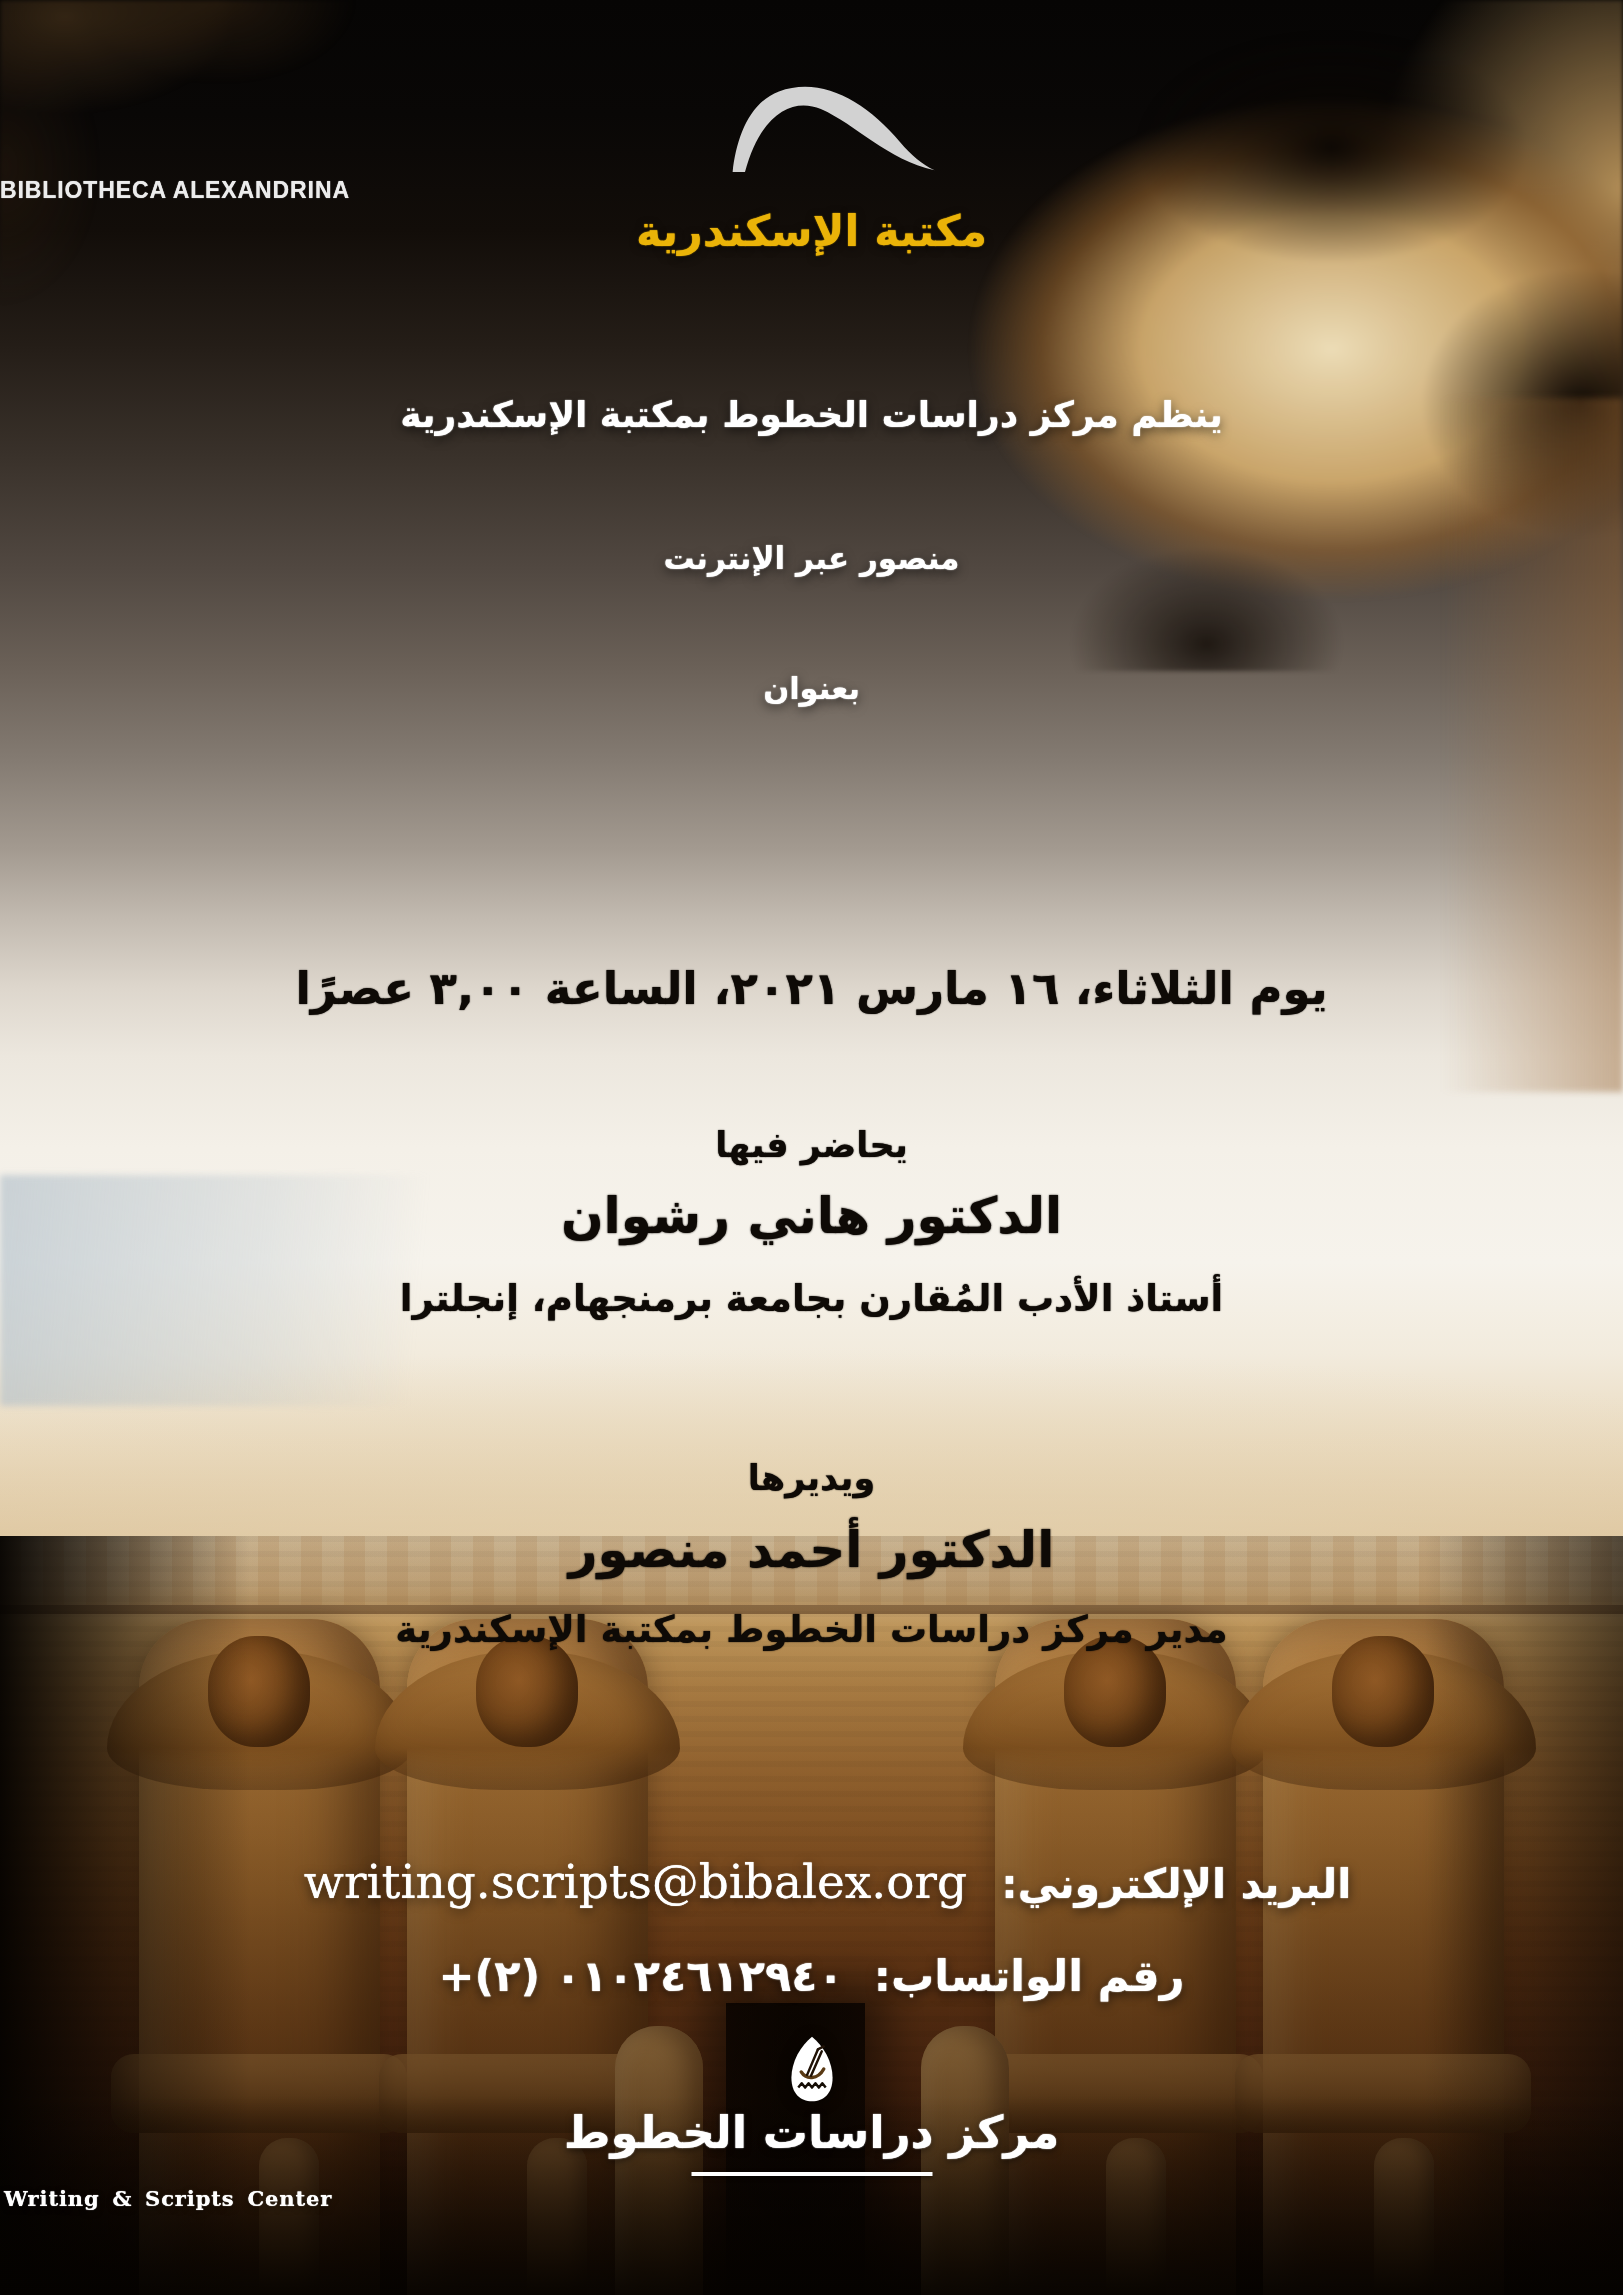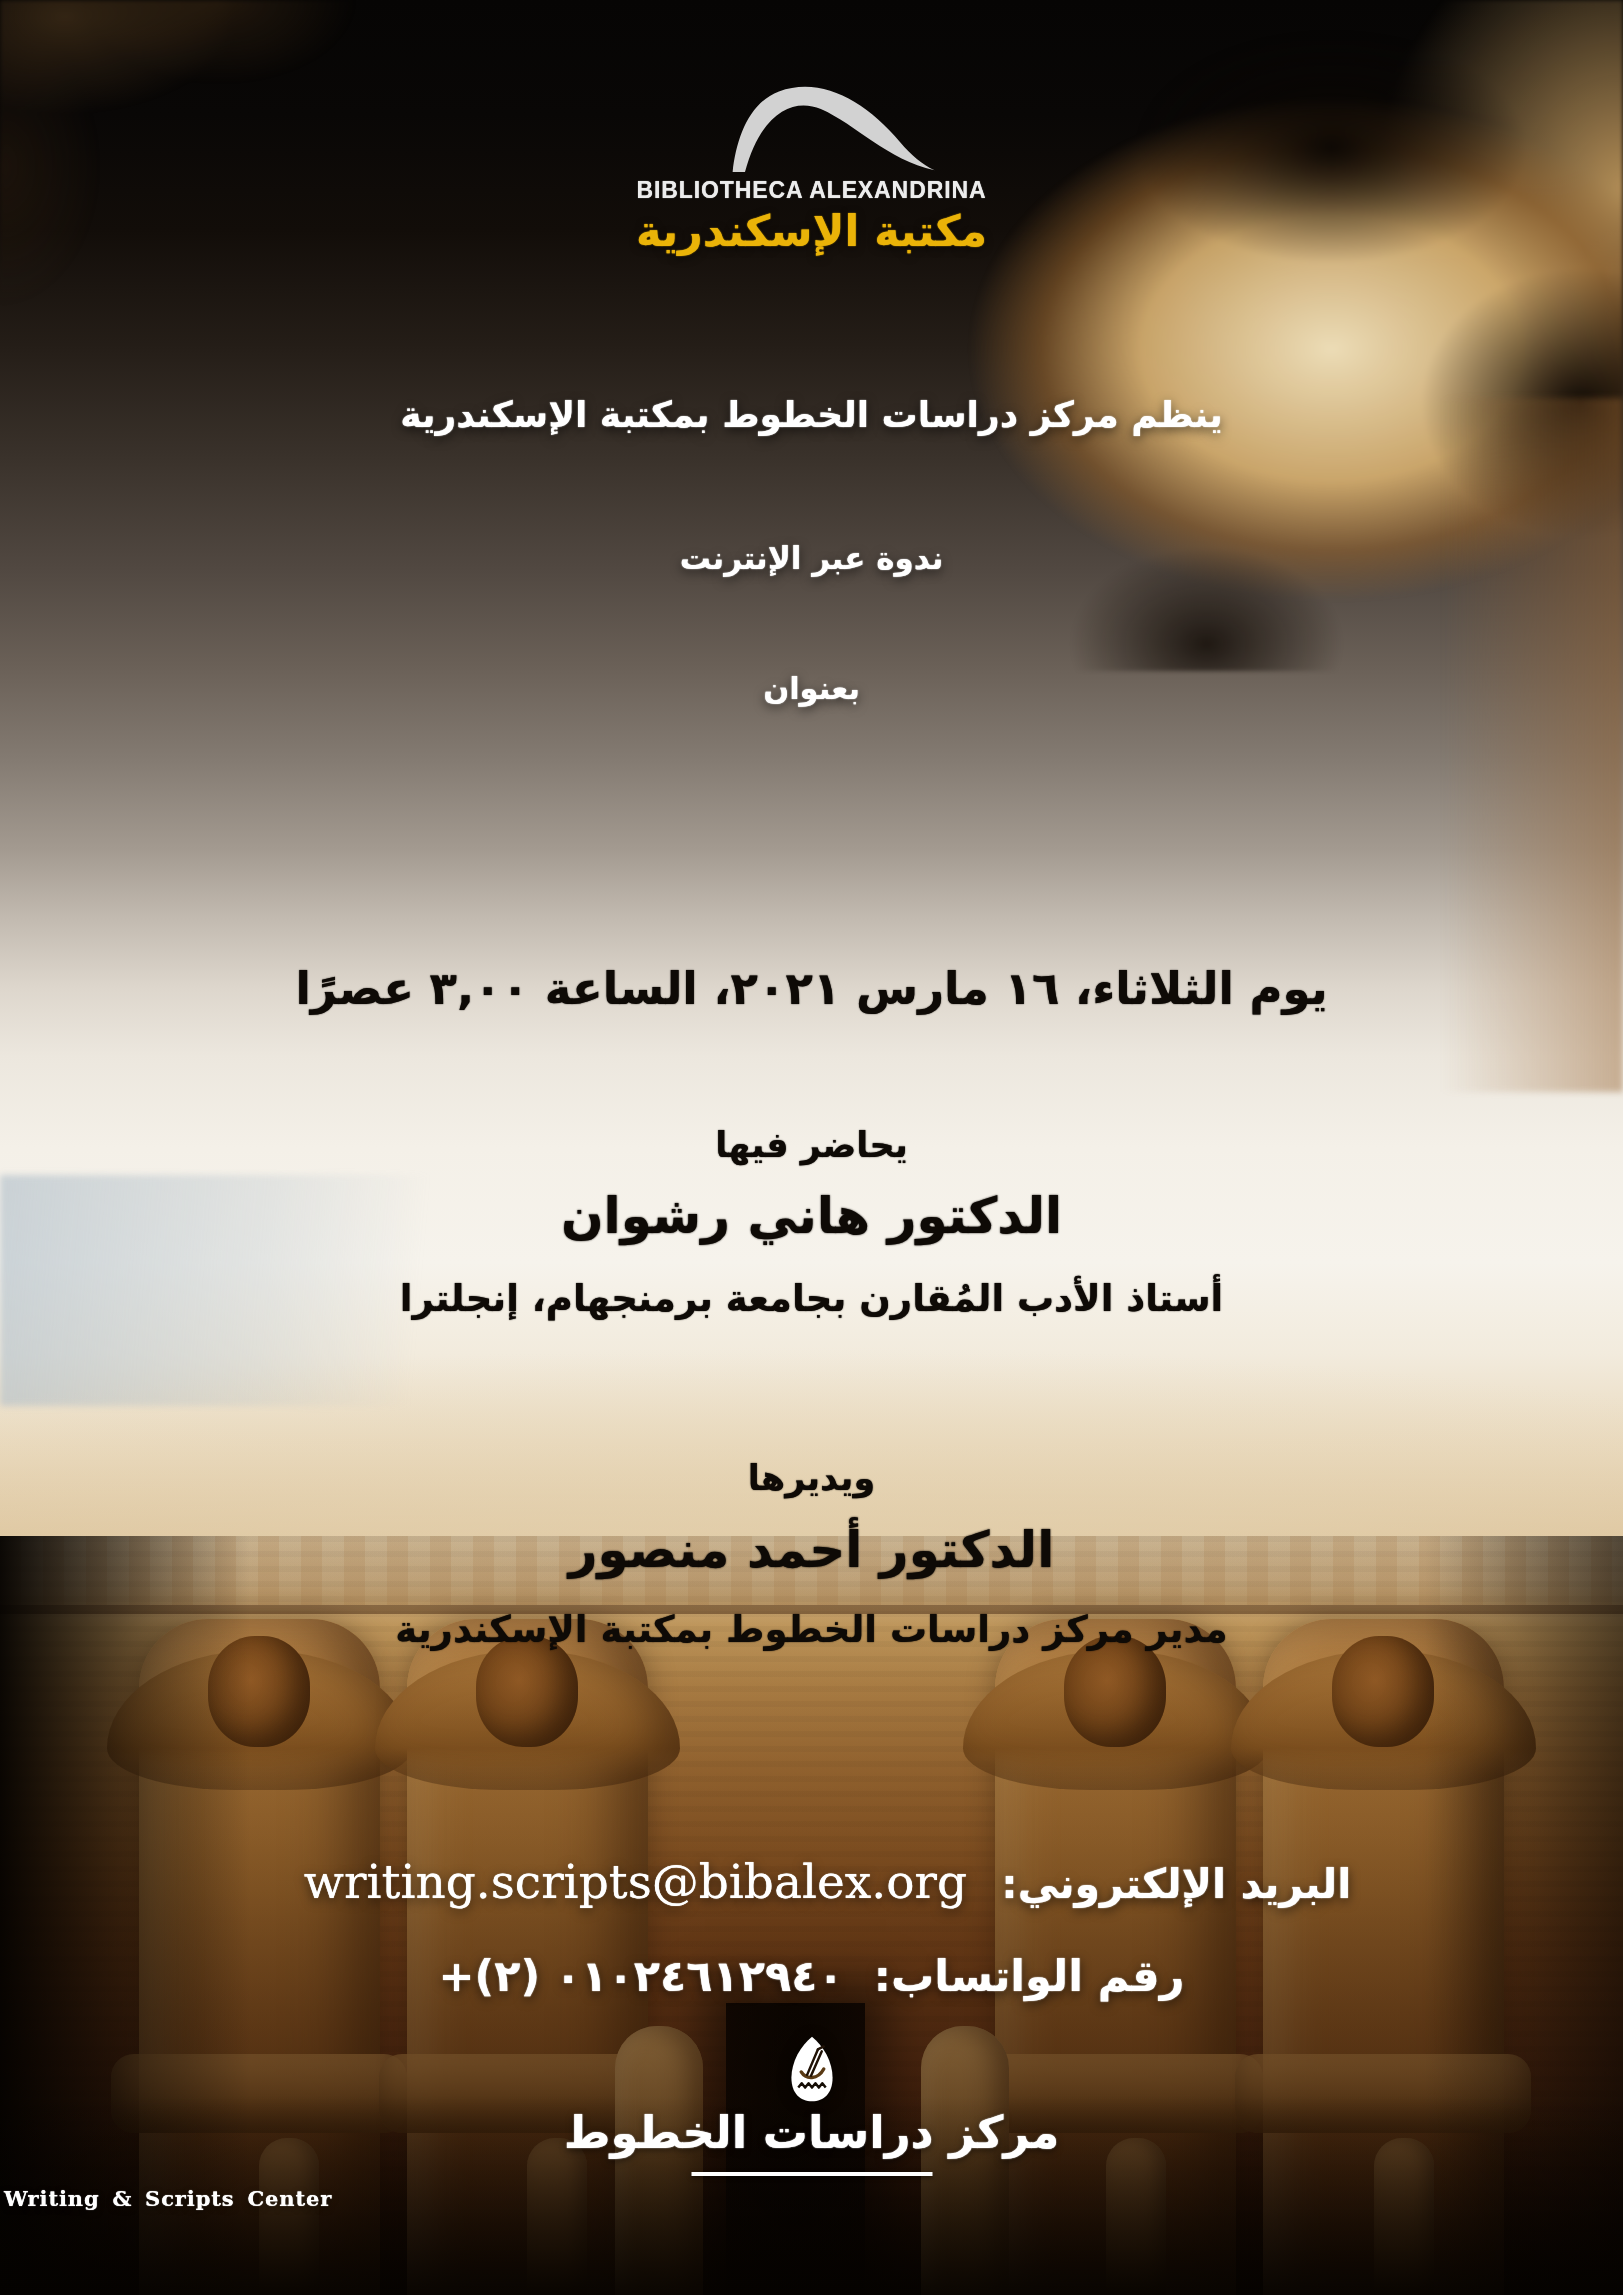--- a/index.html
+++ b/index.html
@@ -129,21 +129,21 @@
   
   .content{position:absolute;inset:0;z-index:10;}
   .line{position:absolute;left:0;width:100%;text-align:center;direction:rtl;margin:0;}
   .white-ar{color:var(--text_white,#fff);font-weight:bold;
     text-shadow:0 0 1.4px currentColor, 0 2.8px 10.2px rgba(0,0,0,.6);}
   .black-ar{color:var(--text_black,#0e0a06);font-weight:bold;
     text-shadow:0 0 1.4px currentColor;}
   
   .ba-swoosh{position:absolute;top:76px;left:50%;transform:translateX(-50%);width:278px;height:97px;}
   .ba-latin{
-    position:absolute;top:177px;left:0;width:100%;text-align:center;direction:ltr;
+    position:absolute;top:177px;left:0;width:100%;direction:ltr;
     font-family:"Liberation Sans",sans-serif;font-weight:bold;font-size:23px;
     letter-spacing:0.9px;color:#ececec;text-shadow:0 0 0.9px currentColor;margin:0;
   }
   .ba-arabic{top:204px;font-size:43px;color:#eab308;line-height:1.3;
     text-shadow:0 0 1.4px currentColor, 0 2.3px 8.3px rgba(0,0,0,.55);font-weight:bold;}
   
   .l-organizer{top:394px;font-size:36px;}
   .l-format{top:540px;font-size:31px;}
   .l-title-label{top:671px;font-size:30.5px;}
   .l-title{
@@ -230,21 +230,21 @@
 
   <div class="content">
 
     <svg class="ba-swoosh" viewBox="0 0 600 220" aria-hidden="true">
       <path d="M25 218 L120 218 C128 140 158 60 225 35 C320 0 420 55 500 150 C525 180 550 200 578 214 C470 190 400 110 320 75 C260 49 185 80 148 218 Z" fill="#d2d2d2"></path>
     </svg>
     <p class="ba-latin">BIBLIOTHECA ALEXANDRINA</p>
     <p class="line ba-arabic">مكتبة الإسكندرية</p>
 
     <p class="line white-ar l-organizer">ينظم مركز دراسات الخطوط بمكتبة الإسكندرية</p>
-    <p class="line white-ar l-format">ندوة عبر الإنترنت</p>
+    <p class="line white-ar l-format">منصور عبر الإنترنت</p>
     <p class="line white-ar l-title-label">بعنوان</p>
     <p class="line black-ar l-datetime">يوم الثلاثاء، ١٦ مارس ٢٠٢١، الساعة ٣,٠٠ عصرًا</p>
 
     <p class="line black-ar l-lect-intro">يحاضر فيها</p>
     <p class="line black-ar l-lect-name">الدكتور هاني رشوان</p>
     <p class="line black-ar l-lect-affil">أستاذ الأدب المُقارن بجامعة برمنجهام، إنجلترا</p>
 
     <p class="line black-ar l-mod-intro">ويديرها</p>
     <p class="line black-ar l-mod-name">الدكتور أحمد منصور</p>
     <p class="line black-ar l-mod-affil">مدير مركز دراسات الخطوط بمكتبة الإسكندرية</p>

